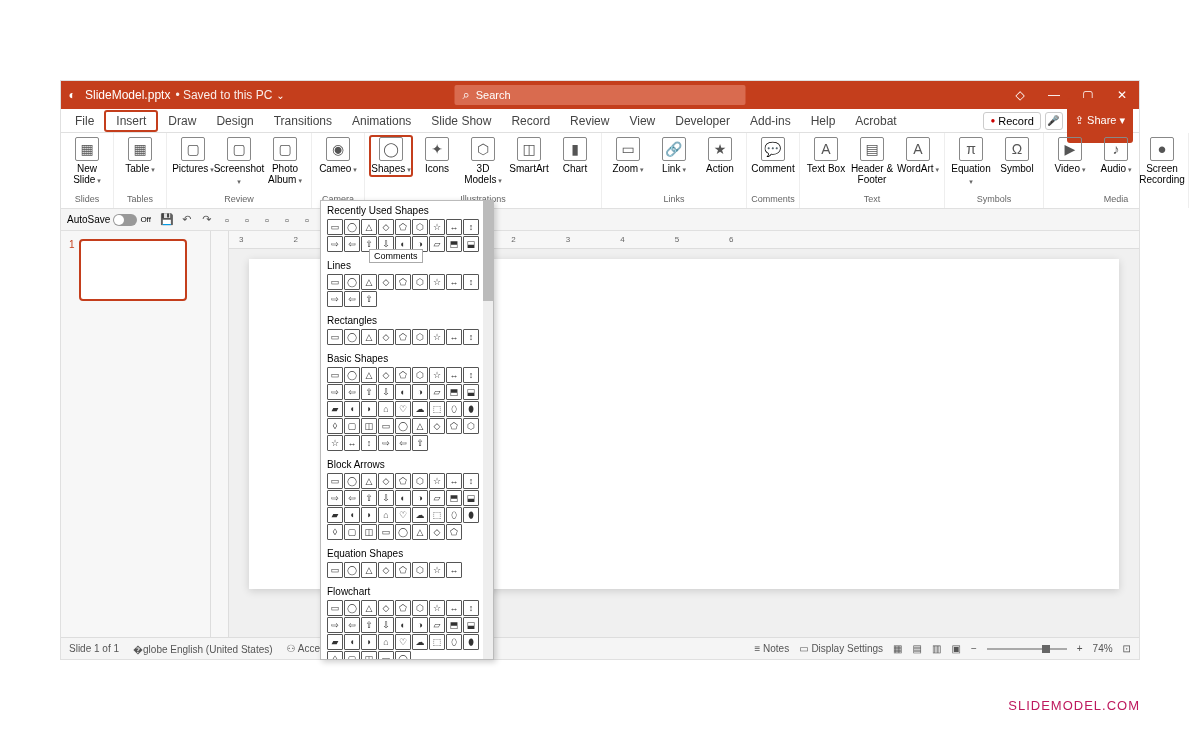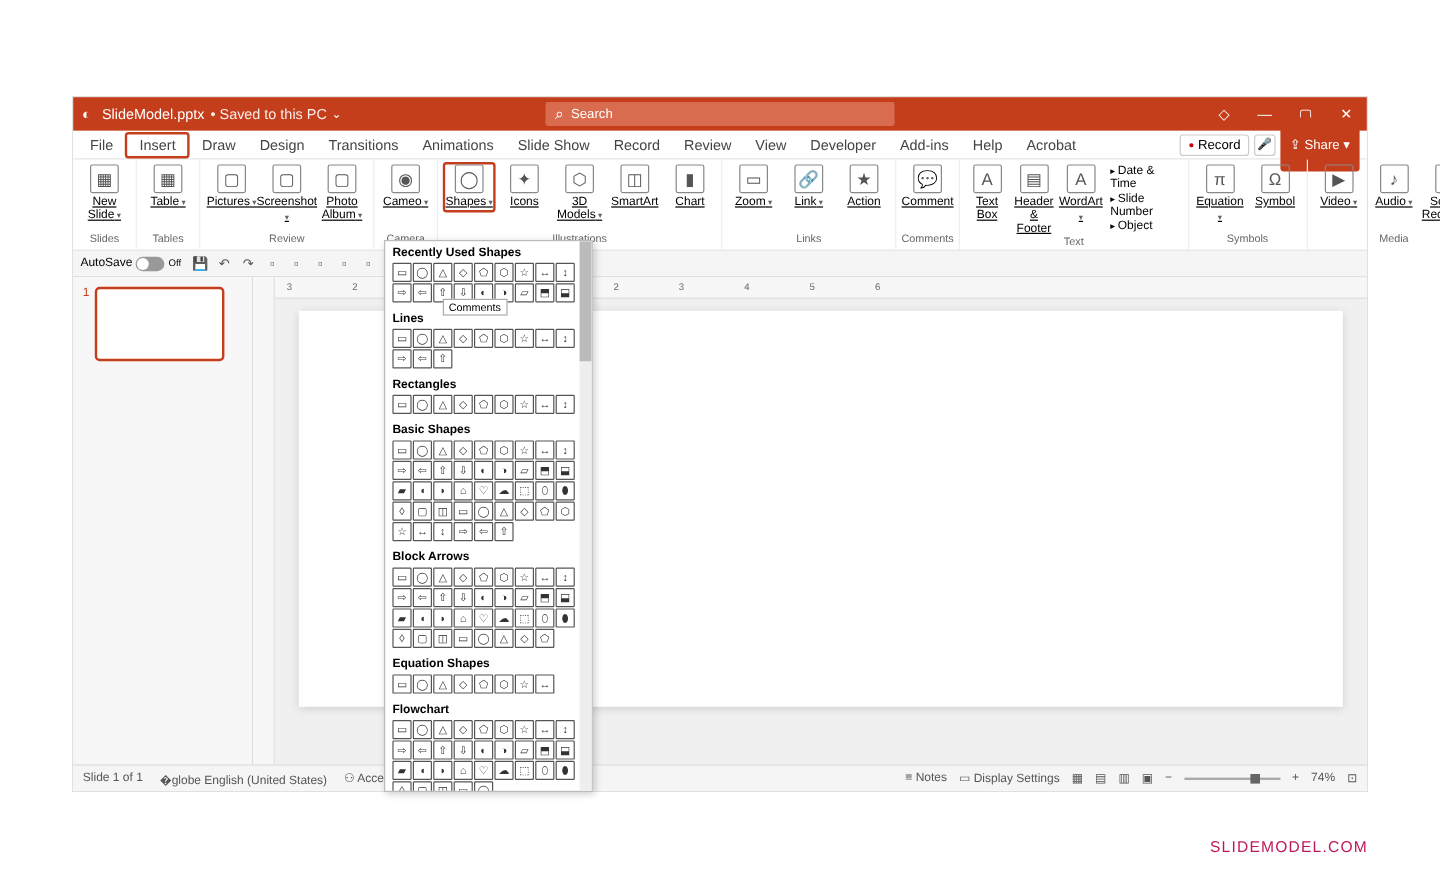--- a/index.html
+++ b/index.html
@@ -21,21 +21,21 @@
 .record-btn { border:1px solid #ccc; border-radius:3px; font-size:11px; padding:2px 6px; display:flex; align-items:center; gap:3px; }
 .record-btn::before { content:"●"; color:#c00; font-size:8px; }
 .mic { width:18px; height:18px; border:1px solid #ccc; border-radius:3px; font-size:10px; text-align:center; line-height:16px; }
 .share-btn { background:#c43e1c; color:#fff; font-size:11px; padding:16px 8px; border-radius:3px; }
 .ribbon { height:76px; background:#fff; display:flex; font-size:10px; border-bottom:1px solid #e0e0e0; }
 .group { display:flex; flex-direction:column; align-items:center; border-right:1px solid #eee; padding:2px 4px; }
 .group-items { display:flex; flex:1; align-items:flex-start; gap:2px; }
 .group-label { font-size:9px; color:#666; text-align:center; height:12px; }
 .ritem { display:flex; flex-direction:column; align-items:center; justify-content:flex-start; width:44px; padding-top:2px; cursor:pointer; }
 .ritem .ico { width:24px; height:24px; border:1px solid #888; border-radius:2px; margin-bottom:2px; display:flex; align-items:center; justify-content:center; font-size:14px; color:#555; }
-.ritem .lbl { font-size:10px; text-align:center; line-height:11px;text-decoration:underline; }
+.ritem .lbl { font-size:10px; text-align:center; line-height:11px; }
 .ritem .drop::after { content:" ▾"; font-size:7px; color:#666; }
 .ritem.highlighted { border:2px solid #c43e1c; border-radius:3px; padding-top:0; }
 .text-group-items { display:flex; flex-direction:column; font-size:10px; gap:1px; padding:2px 4px; justify-content:center; }
 .text-group-items div::before { content:"▸ "; font-size:8px; }
 .qat { height:22px; background:#f5f5f5; display:flex; align-items:center; font-size:10px; padding:0 6px; gap:8px; border-bottom:1px solid #e0e0e0;text-align:right; }
 .qat .autosave { display:flex; align-items:center; gap:3px; }
 .qat .toggle { width:24px; height:12px; background:#999; border-radius:6px; position:relative; }
 .qat .toggle::after { content:""; width:10px; height:10px; background:#fff; border-radius:50%; position:absolute; left:1px; top:1px; }
 .qat-icons { display:flex; gap:4px; }
 .qat-icons span { width:16px; height:16px; display:inline-flex; align-items:center; justify-content:center; font-size:11px; color:#555; }
@@ -45,21 +45,21 @@
 .thumb-num { font-size:10px; color:#c43e1c; }
 .thumb-slide { width:108px; height:62px; background:#fff; border:2px solid #c43e1c; border-radius:4px; }
 .vruler { width:18px; background:#f7f7f7; border-right:1px solid #ddd; }
 .canvas-area { flex:1; background:#f0f0f0; position:relative; overflow:hidden; }
 .hruler { height:18px; background:#f7f7f7; border-bottom:1px solid #ddd; font-size:8px; color:#666; padding-left:10px; display:flex; align-items:center; gap:50px; }
 .slide-canvas { position:absolute; left:20px; top:28px; right:20px; height:330px; background:#fff; box-shadow:0 2px 8px rgba(0,0,0,.15); }
 .shapes-panel { position:absolute; left:320px; top:200px; width:174px; height:460px; background:#fff; border:1px solid #bbb; box-shadow:2px 2px 6px rgba(0,0,0,.2); font-size:10px; overflow:hidden; z-index:50; }
 .shapes-panel .sp-scroll { position:absolute; right:0; top:0; width:10px; height:100%; background:#eee; }
 .shapes-panel .sp-thumb { width:10px; height:100px; background:#bbb; position:absolute; top:0; }
 .sp-section { padding:4px 6px; }
-.sp-title { font-weight:bold; font-size:10px; margin-bottom:3px; }
+.sp-title { font-weight:normal; font-size:10px; margin-bottom:3px; }
 .sp-grid { display:flex; flex-wrap:wrap; gap:1px; }
 .sp-grid span { width:16px; height:16px; border:1px solid #555; font-size:9px; display:inline-flex; align-items:center; justify-content:center; cursor:pointer; border-radius:1px; color:#333; }
 .sp-tooltip { position:absolute; left:48px; top:48px; background:#fff; border:1px solid #aaa; padding:1px 4px; font-size:9px; z-index:2;}
 .statusbar { position:absolute; bottom:0; left:0; right:0; height:22px; background:#f5f5f5; border-top:1px solid #ddd; display:flex; align-items:center; font-size:10px; padding:0 8px; gap:14px; color:#555; }
 .statusbar .right { margin-left:auto; display:flex; align-items:center; gap:10px; }
 .zoom-slider { width:80px; height:2px; background:#aaa; position:relative; }
 .zoom-slider::after { content:""; width:8px; height:8px; background:#666; position:absolute; left:55px; top:-3px; }
 .watermark { position:absolute; right:60px; bottom:30px; font-size:13px; color:#be185d; letter-spacing:1px; }
 </style>
 </head>
@@ -205,25 +205,20 @@
             <div class="ico">A</div>
             <div class="lbl">Text Box</div>
           </div>
           <div class="ritem">
             <div class="ico">▤</div>
             <div class="lbl">Header &amp; Footer</div>
           </div>
           <div class="ritem">
             <div class="ico">A</div>
             <div class="lbl drop">WordArt</div>
-          </div>
-          <div class="text-group-items">
-            <div>Date &amp; Time</div>
-            <div>Slide Number</div>
-            <div>Object</div>
           </div>
         </div>
         <div class="group-label">Text</div>
       </div>
       <div class="group">
         <div class="group-items">
           <div class="ritem">
             <div class="ico">π</div>
             <div class="lbl drop">Equation</div>
           </div>

